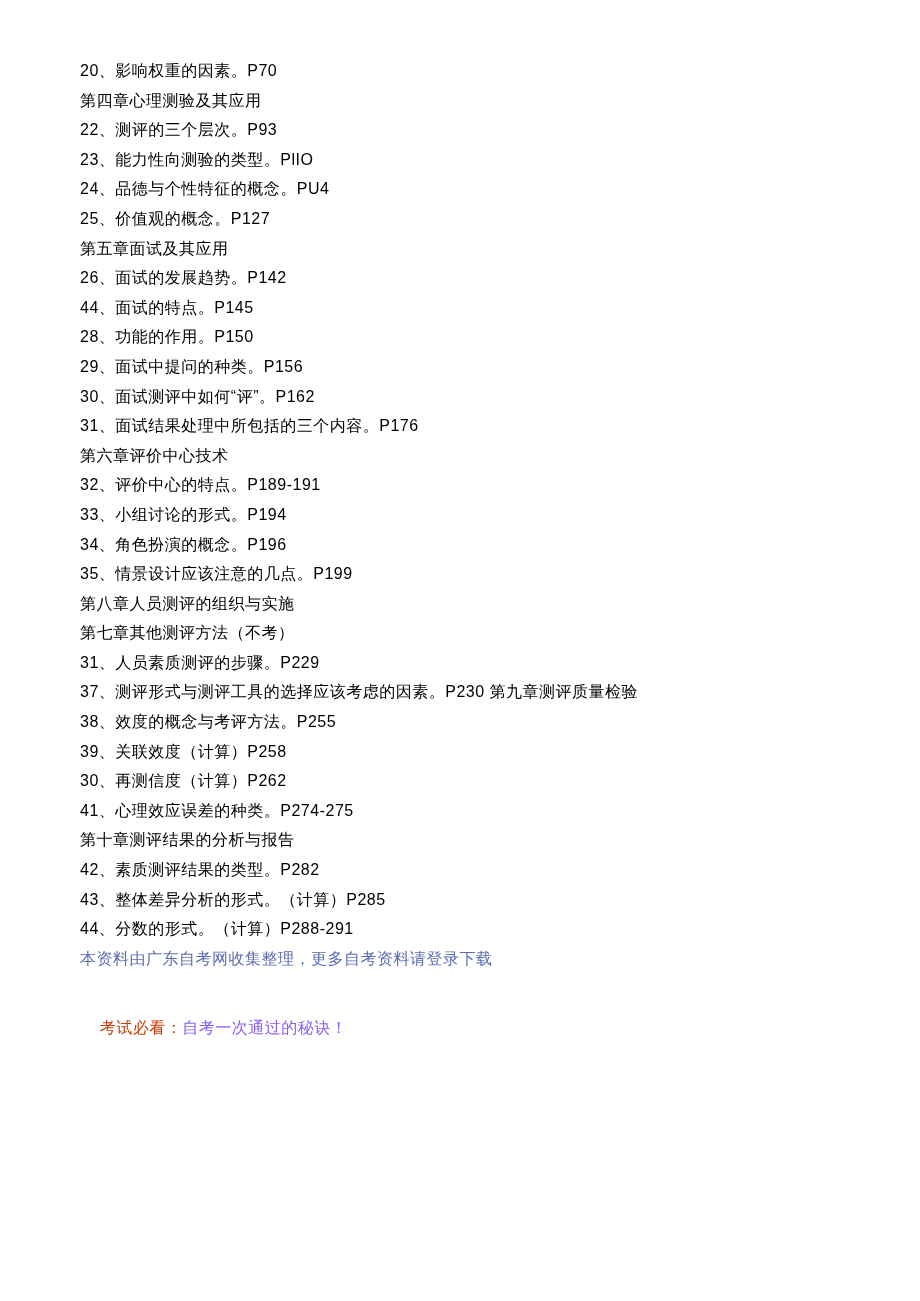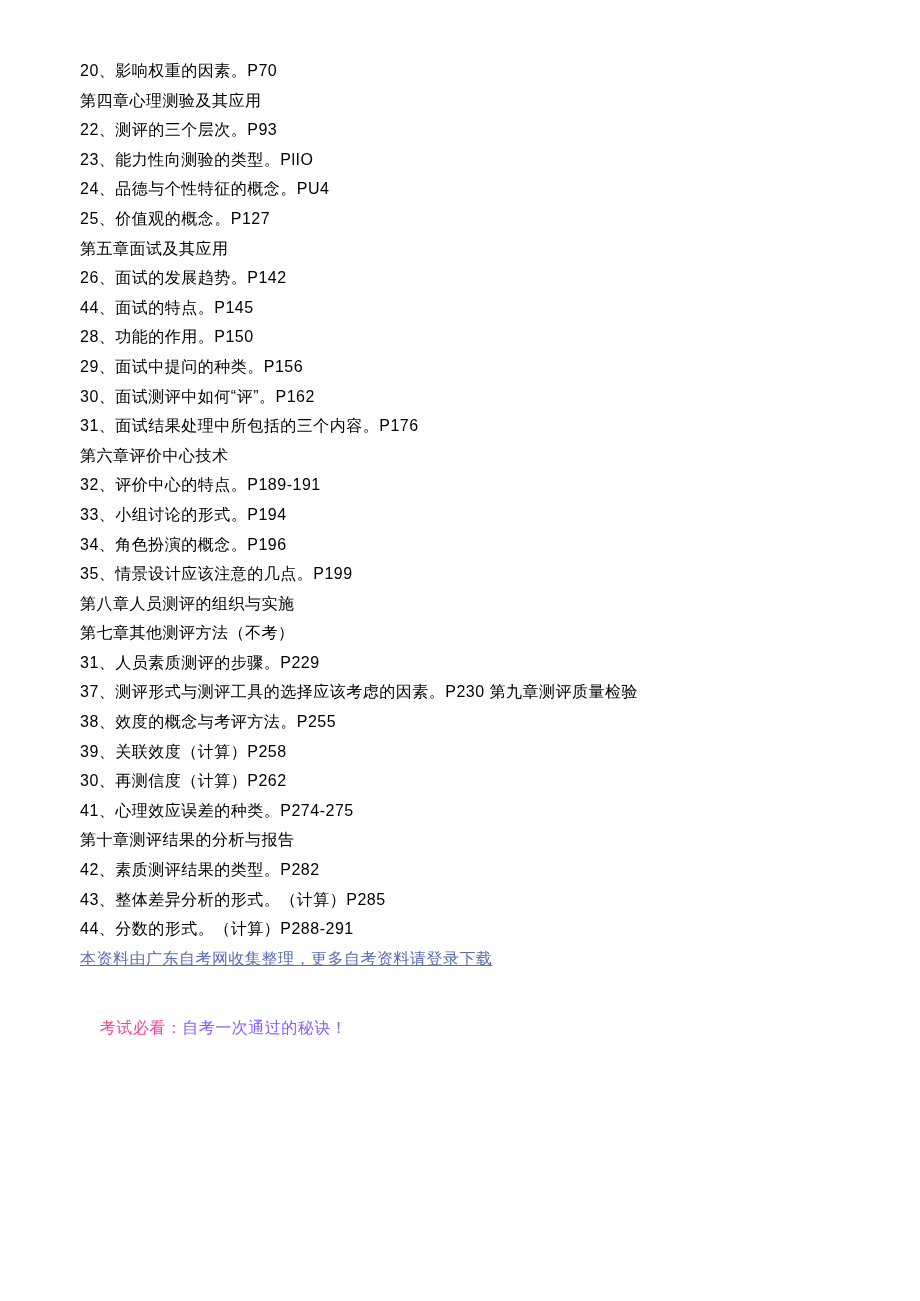--- a/index.html
+++ b/index.html
@@ -14,24 +14,23 @@
     }
     .page {
       padding: 56px 80px 80px 80px;
     }
     .line {
       white-space: pre-wrap;
       letter-spacing: 0.5px;
     }
     .footer-blue {
       color: #5b6db2;
-      text-decoration: underline;
     }
     .footer-red {
-      color: #ec4899;
+      color: #c2410c;
     }
     .footer-black {
       color: #8b5cf6;
     }
     .gap {
       height: 10px;
     }
   </style>
 </head>
 <body>

